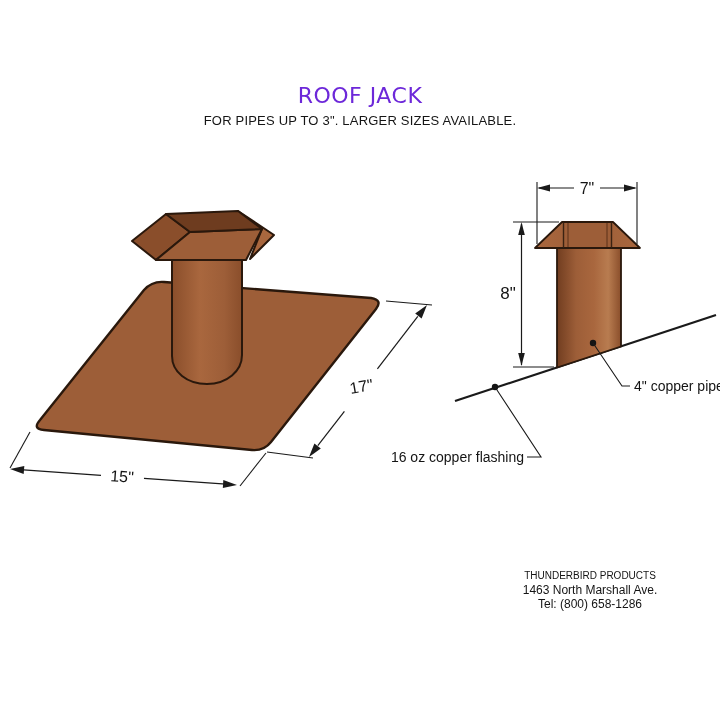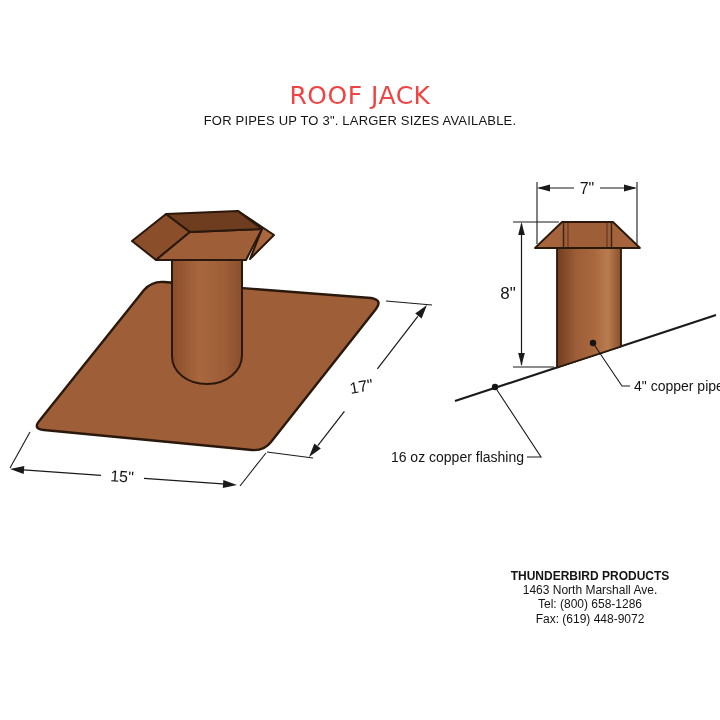--- a/index.html
+++ b/index.html
@@ -14,24 +14,24 @@
   }
   .header {
     position: absolute;
     top: 82px;
     left: 0;
     width: 720px;
     text-align: center;
   }
   .title {
     font-family: "DejaVu Sans", sans-serif;
-    font-size: 25px;
+    font-size: 22px;
     font-weight: 500;
     letter-spacing: 0.5px;
-    color: #ef4444;
+    color: #6d28d9;
     line-height: 28px;
   }
   .subtitle {
     font-size: 13px;
     letter-spacing: 0.2px;
     line-height: 14px;
     color: #151515;
     margin-top: 4px;
   }
   .drawing-svg {
@@ -54,21 +54,21 @@
   .company {
     position: absolute;
     left: 470px;
     top: 569px;
     width: 240px;
     text-align: center;
     font-size: 12px;
     line-height: 14.2px;
     color: #141414;
   }
-  .company .name { font-weight: bold; font-size: 12px; }
+  .company .name { font-weight: normal; font-size: 10px; }
 </style>
 </head>
 <body>
 
 <div class="canvas">
 
   <div class="header">
     <div class="title">ROOF JACK</div>
     <div class="subtitle">
       <div>FOR PIPES UP TO 3". LARGER SIZES AVAILABLE.</div>
@@ -173,16 +173,15 @@
         <polyline class="thin-line" points="495,387 541,457 527,457"></polyline>
         <text class="callout-text" x="524" y="462" text-anchor="end">16 oz copper flashing</text>
       </g>
     </g>
   </svg>
 
   <div class="company">
     <div class="name">THUNDERBIRD PRODUCTS</div>
     <div>1463 North Marshall Ave.</div>
     <div>Tel: (800) 658-1286</div>
-    <div>Fax: (619) 448-9072</div>
   </div>
 
 </div>
 
 </body></html>

